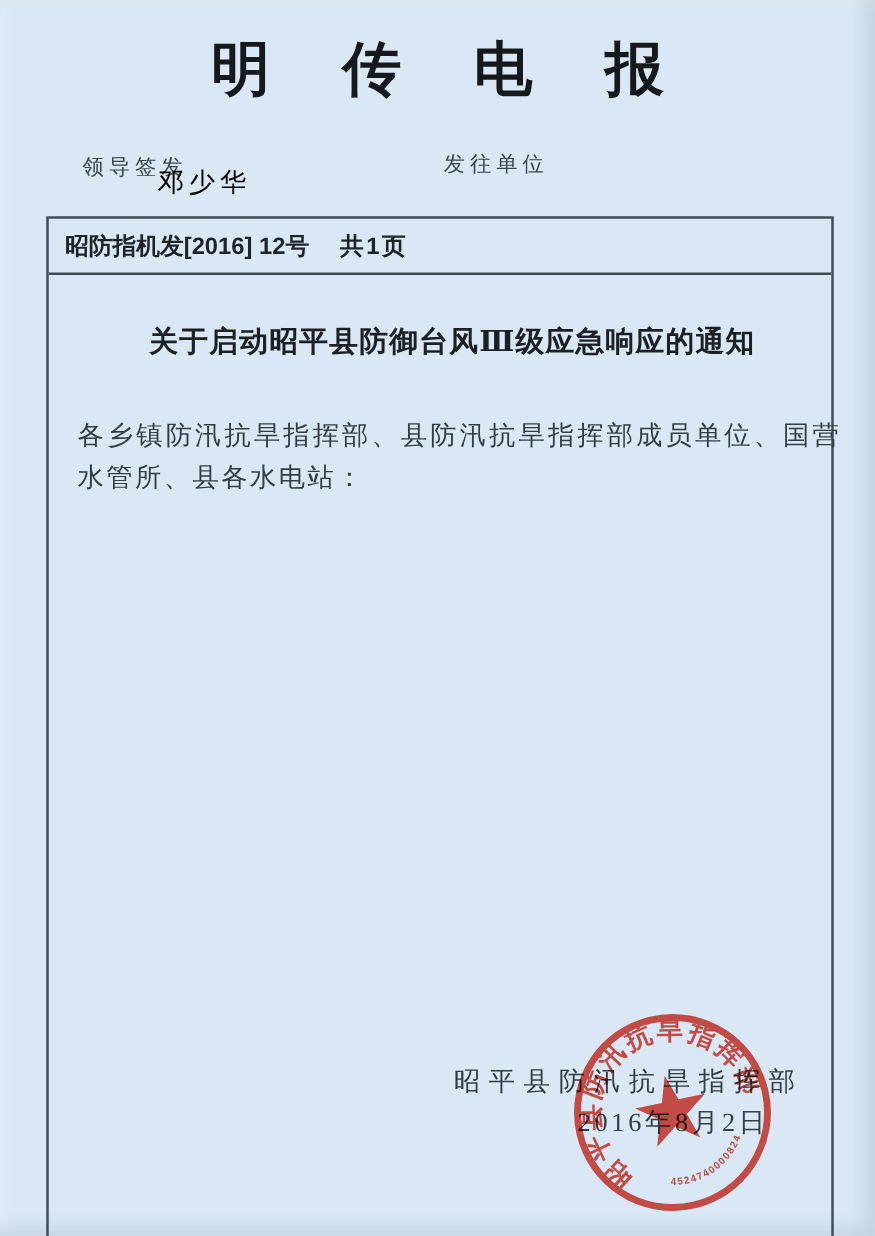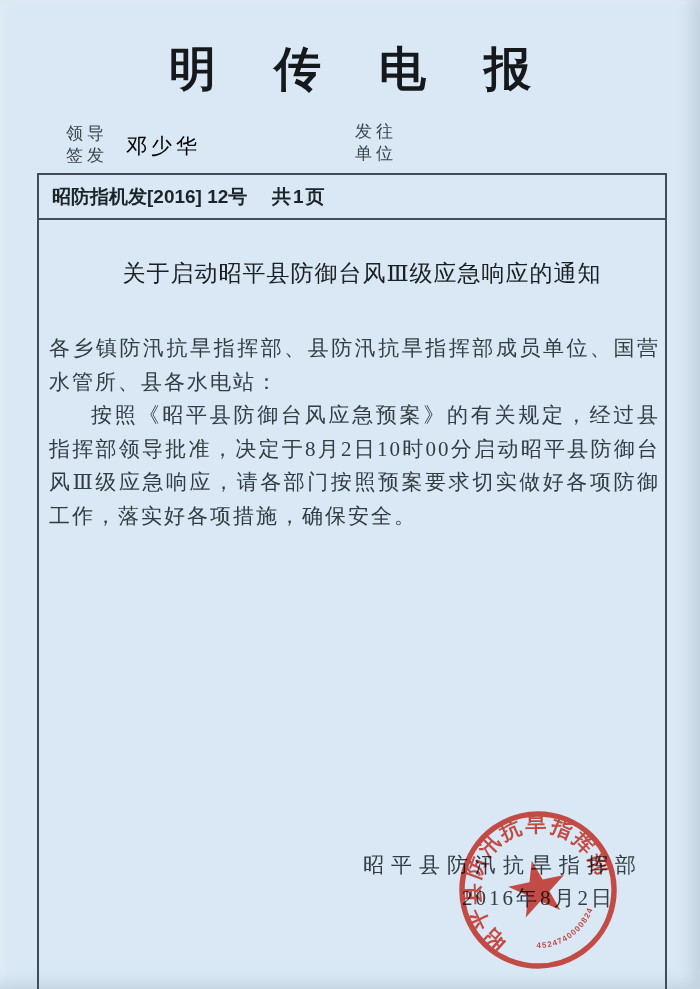--- a/index.html
+++ b/index.html
@@ -6,29 +6,29 @@
   .page{
     position:relative;
     width:700px;height:989px;
     background:#d9e8f4;
     overflow:hidden;
     font-family:"Liberation Serif","DejaVu Serif",serif;
     color:#323b41;
     box-shadow:inset -8px -5px 14px rgba(110,130,150,0.22), inset 3px 3px 10px rgba(255,255,255,0.35);
   }
   .title{
-    position:absolute;left:0;top:38px;width:700px;margin:0;
+    position:absolute;left:0;top:24px;width:700px;margin:0;
     text-align:center;
     font-size:47px;font-weight:900;color:#15191c;
     letter-spacing:58px;padding-left:58px;box-sizing:border-box;
     font-family:"Liberation Serif","DejaVu Serif",serif;
   }
   .signoff-row{position:absolute;left:0;top:120px;width:700px;height:52px;}
   .label-2line{
-    position:absolute;display:flex;flex-direction:column;
+    position:absolute;display:flex;flex-direction:row;
     font-size:17px;line-height:22px;color:#3a444b;letter-spacing:4px;
   }
   .label-leader{left:66px;top:3px;}
   .label-recipient{left:355px;top:1px;justify-content:flex-end;}
   .leader-name{
     position:absolute;left:126px;top:12px;
     font-size:21px;color:#000000;letter-spacing:4px;
   }
   .doc-box{
     position:absolute;left:37px;top:173px;
@@ -41,24 +41,24 @@
     font-family:"Liberation Sans","DejaVu Sans",sans-serif;
     font-weight:bold;font-size:19px;color:#1d2429;
   }
   .meta-row span{position:absolute;top:9px;white-space:nowrap;}
   .meta-doc{left:13px;}
   .meta-pages{left:233px;letter-spacing:2px;}
   .meta-time{left:411px;letter-spacing:1px;}
   .subject{
     position:absolute;left:47px;top:258px;width:630px;margin:0;
     text-align:center;
-    font-size:23px;font-weight:normal;color:#1a2024;letter-spacing:1px;
+    font-size:23px;font-weight:bold;color:#1a2024;letter-spacing:1px;
   }
   .body-text{
-    position:absolute;left:49px;top:332px;width:611px;
+    position:absolute;left:62px;top:332px;width:611px;
     font-size:21px;line-height:33.6px;letter-spacing:2px;
     text-align:justify;color:#333c42;
   }
   .body-text p{margin:0;padding:0;}
   .para{text-indent:2em;}
   .sig-org{
     position:absolute;top:851px;right:57px;
     font-size:21px;letter-spacing:7px;color:#333c42;white-space:nowrap;
   }
   .sig-date{
@@ -97,21 +97,20 @@
     <div class="meta-row">
       <span class="meta-doc">昭防指机发[2016] 12号</span>
       <span class="meta-pages">共1页</span>
     </div>
   </div>
 
   <h2 class="subject">关于启动昭平县防御台风Ⅲ级应急响应的通知</h2>
 
   <div class="body-text">
     <p class="addressee">各乡镇防汛抗旱指挥部、县防汛抗旱指挥部成员单位、国营水管所、县各水电站：</p>
-    <p class="para">按照《昭平县防御台风应急预案》的有关规定，经过县指挥部领导批准，决定于8月2日10时00分启动昭平县防御台风Ⅲ级应急响应，请各部门按照预案要求切实做好各项防御工作，落实好各项措施，确保安全。</p>
   </div>
 
   <div class="sig-org">昭平县防汛抗旱指挥部</div>
   <div class="sig-date">2016年8月2日</div>
 
   <svg class="seal" viewBox="-85 -85 170 170" xmlns="http://www.w3.org/2000/svg">
     <g transform="rotate(-35)">
       <circle cx="0" cy="0" r="76" fill="none" stroke="#e13a2e" stroke-width="5.5"></circle>
       <path id="sealArc" d="M -53.5 24.9 A 59 59 0 1 1 53.5 24.9" fill="none"></path>
       <text font-size="21" letter-spacing="2.5" fill="#e13a2e">

